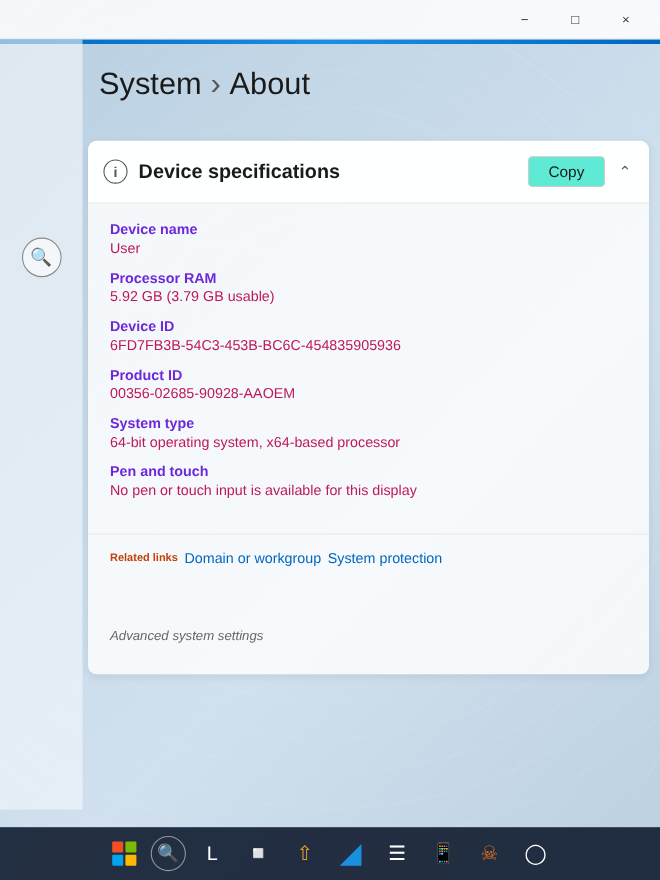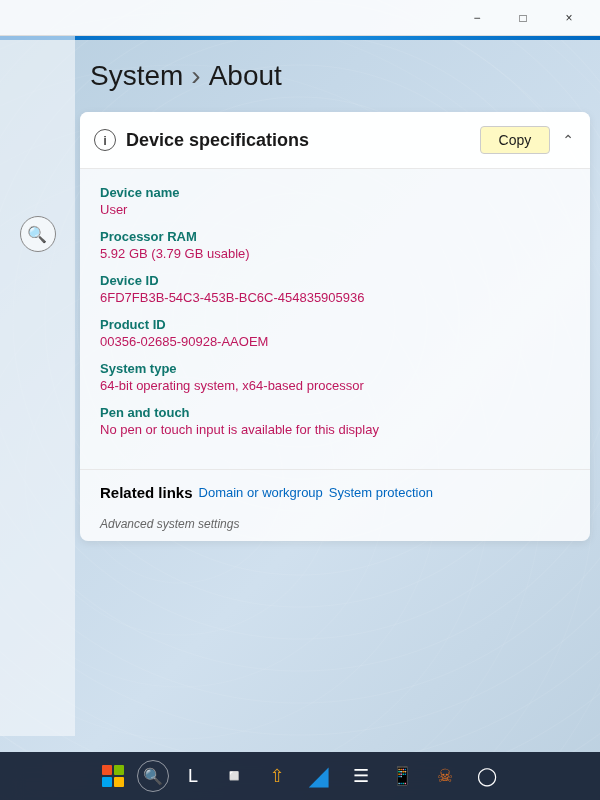--- a/index.html
+++ b/index.html
@@ -73,21 +73,21 @@
       position: relative;
       z-index: 10;
       padding: 20px 0 0 80px;
     }
 
     
     .page-title {
       font-size: 28px;
       font-weight: 300;
       color: #1a1a1a;
-      margin-bottom: 20px;
+      margin-bottom: 36px;
       padding-left: 10px;
       display: flex;
       align-items: center;
       gap: 8px;
       text-align: center;
     }
 
     .page-title .chevron {
       color: #555;
       font-weight: 300;
@@ -166,21 +166,21 @@
       color: #1a1a1a;
     }
 
     .card-header-right {
       display: flex;
       align-items: center;
       gap: 12px;
     }
 
     .copy-btn {
-      background: #fef9c3;
+      background: #5eead4;
       border: 1px solid #ccc;
       border-radius: 4px;
       padding: 5px 18px;
       font-size: 14px;
       cursor: pointer;
       color: #1a1a1a;
     }
 
     .chevron-icon {
       font-size: 14px;
@@ -192,58 +192,59 @@
       padding: 16px 20px 20px 20px;
     }
 
     .spec-row {
       margin-bottom: 12px;
     }
 
     .spec-label {
       font-size: 13px;
       font-weight: 600;
-      color: #0f766e;
+      color: #6d28d9;
       margin-bottom: 2px;
     }
 
     .spec-value {
       font-size: 13px;
       color: #be185d;
     }
 
     
     .related-links {
       display: flex;
       align-items: center;
       gap: 6px;
       padding: 14px 20px 10px 20px;
       border-top: 1px solid #e8e8e8;
       flex-wrap: wrap;
     }
 
     .related-label {
-      font-size: 15px;
+      font-size: 10px;
       font-weight: 600;
-      color: #000000;
+      color: #c2410c;
       text-align: center;
     }
 
     .related-link {
       font-size: 13px;
       color: #0067c0;
       cursor: pointer;
       text-decoration: none;
     }
 
     .advanced-text {
       font-size: 12px;
       color: #666;
-      padding: 6px 20px 10px 20px;
+      padding: 6px 20px 28px 20px;
       font-style: italic;
+      margin-top: 40px;
     }
 
     
     .taskbar {
       position: absolute;
       bottom: 0;
       left: 0;
       right: 0;
       height: 48px;
       background: rgba(20, 30, 50, 0.92);

